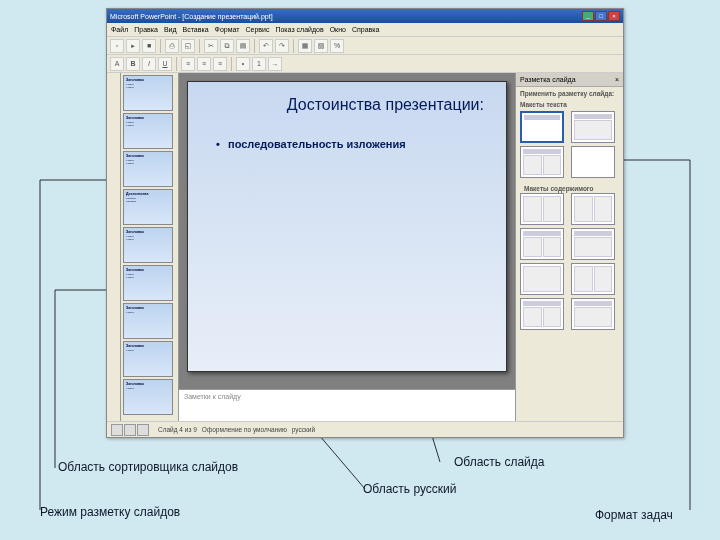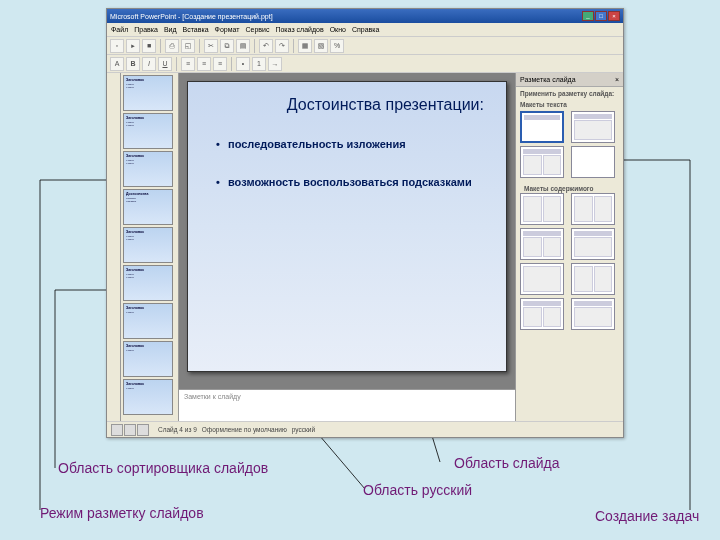--- a/index.html
+++ b/index.html
@@ -178,22 +178,22 @@
     padding: 0 4px;
     gap: 5px;
     color:#444;
   }
   .view-btns { display:flex; gap:1px; margin-right:4px;}
   .vbtn { width:12px; height:12px; background:#ddd; border:1px solid #999;}
 
   
   .callout {
     position: absolute;
-    font-size: 14px;
-    color: #701a75;
+    font-size: 12px;
+    color: #0f172a;
     white-space: nowrap;
   }
   svg.lines {
     position:absolute; left:0; top:0; width:720px; height:540px;
     pointer-events:none;
   }
   svg.lines line { stroke:#000; stroke-width:0.8; }
 </style>
 </head>
 <body>
@@ -314,21 +314,20 @@
           <div class="tl">• текст</div>
         </div>
     </div>
 
     <div class="slide-area">
       <div class="slide-canvas">
         <div class="slide">
           <div class="slide-title">Достоинства презентации:</div>
           <ul>
             <li>последовательность изложения</li>
-            <li>возможность воспользоваться подсказками</li>
           </ul>
         </div>
       </div>
       <div class="notes-pane">Заметки к слайду</div>
     </div>
 
     <div class="task-pane">
       <div class="task-header">
         <span>Разметка слайда</span>
         <span>×</span>
@@ -421,13 +420,13 @@
     <span>Слайд 4 из 9</span>
     <span>Оформление по умолчанию</span>
     <span>русский</span>
   </div>
 </div>
 
 <div class="callout" style="left:58px; top:460px">Область сортировщика слайдов</div>
 <div class="callout" style="left:40px; top:505px">Режим разметку слайдов</div>
 <div class="callout" style="left:454px; top:455px">Область слайда</div>
 <div class="callout" style="left:363px; top:482px">Область русский</div>
-<div class="callout" style="left:595px; top:508px">Создание задач</div>
+<div class="callout" style="left:595px; top:508px">Формат задач</div>
 
 </body></html>

